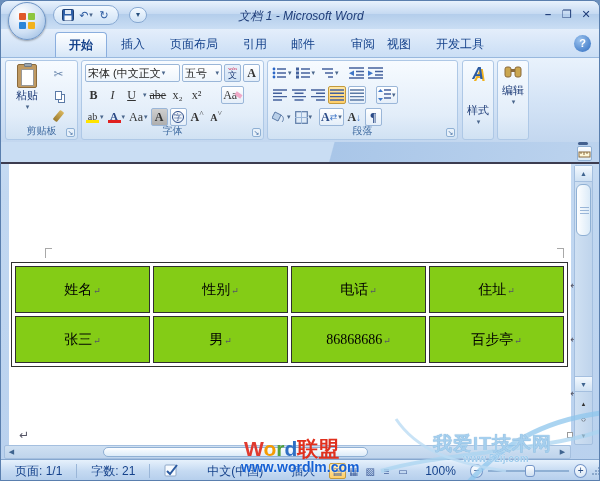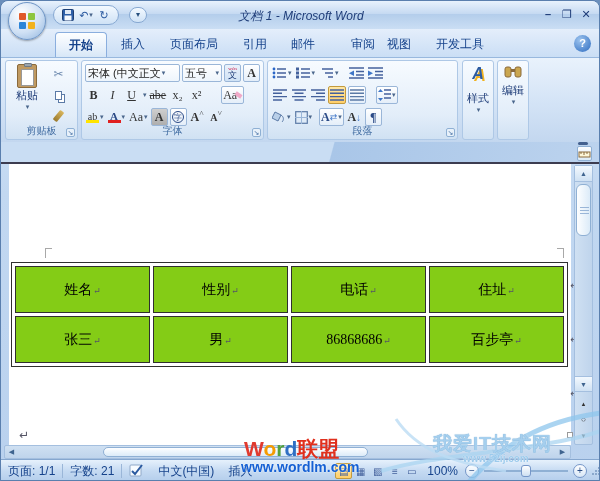--- a/index.html
+++ b/index.html
@@ -85,21 +85,21 @@
         background:repeating-linear-gradient(#9ab6d8 0 1px,transparent 1px 3px);}
   .hscroll{position:absolute;left:3px;top:444px;width:567px;height:14px;background:linear-gradient(#cfe0f2,#bfd4ec);
         border:1px solid #a4bfdf;border-radius:2px;display:flex;align-items:center;}
   .hthumb{position:absolute;left:98px;top:1px;width:265px;height:10px;border:1px solid #8fb0d4;border-radius:5px;
         background:linear-gradient(#fdfeff,#dcebf8);}
   .harrow{width:13px;text-align:center;font-size:7px;color:#3f648f;}
   
   .statusbar{position:absolute;left:0;top:458px;width:600px;height:23px;
         background:linear-gradient(#e6f1fc,#c5daf2 50%,#b3cdeb);border-top:1px solid #86a7cf;
         display:flex;align-items:center;font-size:12px;color:#15428b;}
-  .sitem{padding:0 7px;white-space:nowrap;}
+  .sitem{padding:0 14px;white-space:nowrap;}
   .ssep{width:1px;height:14px;background:#9ab6d8;}
   .viewbtn{width:17px;height:16px;display:inline-flex;align-items:center;justify-content:center;
         font-size:10px;color:#44619c;border:1px solid transparent;border-radius:2px;}
   .viewbtn.active{background:linear-gradient(#ffe8a6,#ffcf6b);border-color:#c29a3e;}
   .zoombtn{width:14px;height:14px;border-radius:50%;border:1px solid #7596c8;background:linear-gradient(#fdfeff,#d8e7f6);
         display:inline-flex;align-items:center;justify-content:center;font-size:10px;color:#2c4f87;line-height:1;}
   .ztrack{position:relative;width:84px;height:2px;background:#8fb0d4;margin:0 5px;}
   .ztick{position:absolute;left:41px;top:-3px;width:1px;height:8px;background:#8fb0d4;}
   .zthumb{position:absolute;left:37px;top:-5px;width:10px;height:12px;border:1px solid #7596c8;border-radius:3px;
         background:linear-gradient(#fdfeff,#cfe0f2);}
@@ -418,21 +418,21 @@
             <span style="color:#2b4a86;font-weight:bold">¶</span>
           </span>
       </div>
       <div class="rlabel">段落</div>
       <div class="launcher">↘</div>
     </div>
 
     <div class="rgroup" style="left:461px;width:32px">
       <div class="bigbtn" style="position:absolute;left:1px;top:4px;width:28px">
         <span style="font-size:16px;font-weight:bold;font-style:italic;color:#2b5aa0;text-shadow:2px 2px 0 #f2b21d">A</span>
-        <span style="font-size:11px;margin-top:8px">样式</span>
+        <span style="font-size:11px;margin-top:20px">样式</span>
         <span class="dd">▾</span>
       </div>
     </div>
 
     <div class="rgroup" style="left:496px;width:32px">
       <div class="bigbtn" style="position:absolute;left:1px;top:4px;width:28px">
         <svg width="18" height="14" viewBox="0 0 18 14">
           <rect x="1" y="2" width="6" height="10" rx="2" fill="#caa64f" stroke="#8a6a3c"></rect>
           <rect x="11" y="2" width="6" height="10" rx="2" fill="#caa64f" stroke="#8a6a3c"></rect>
           <rect x="7" y="4" width="4" height="3" fill="#8a6a3c"></rect>

